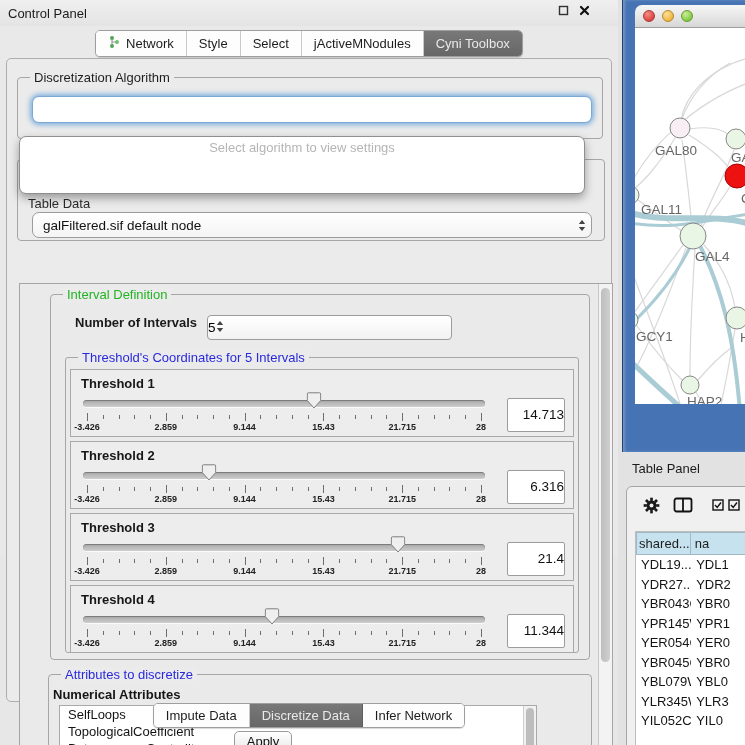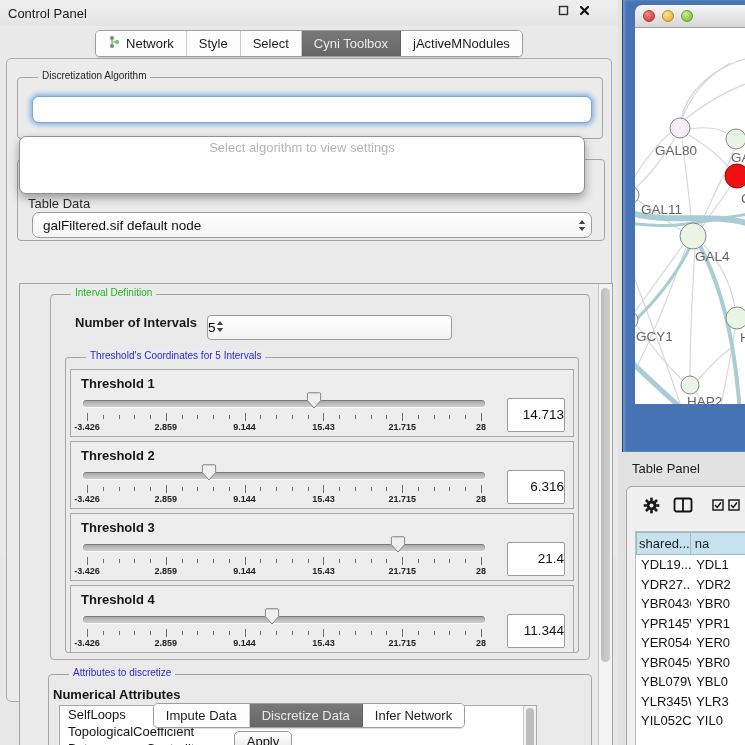--- a/index.html
+++ b/index.html
@@ -14,21 +14,21 @@
 
   .cp-tabs-wrap { position:absolute; left:0; top:30px; width:100%; display:flex; justify-content:center; }
   .tabgroup { display:flex; border:1px solid #9e9e9e; border-radius:5px; overflow:hidden; background:#fff; box-shadow:0 1px 1px rgba(0,0,0,.15); }
   .tab { display:flex; align-items:center; gap:5px; padding:4px 12px; font-size:13px; color:#1c1c1c; background:#fdfdfd; border-right:1px solid #c9c9c9; cursor:default; }
   .tab:last-child { border-right:none; }
   .tab.selected { background:linear-gradient(#787878,#676767); color:#e9e9e9; border-right-color:#5e5e5e; }
 
   .cp-content { position:absolute; left:6px; top:58px; width:606px; height:644px; background:#EBEBEB; border:1px solid #ADADAD; border-radius:5px; }
 
   .groupbox { position:absolute; border:1px solid #A6A6A6; border-radius:4px; }
-  .legend { position:absolute; top:-8px; left:20px; background:#EBEBEB; padding:0 4px; font-size:10px; color:#1e1e1e; white-space:nowrap; }
+  .legend { position:absolute; top:-8px; left:12px; background:#EBEBEB; padding:0 4px; font-size:13px; color:#1e1e1e; white-space:nowrap; }
   .legend.green { color:#22B422; }
   .legend.blue { color:#2929DD; }
 
   .algo-group { left:10px; top:18px; width:586px; height:62px; }
   .algo-combo { position:absolute; left:14px; top:18px; width:560px; height:27px; background:#fff; border:1px solid #7AA9D6; border-radius:7px; box-shadow:0 0 5px 2px rgba(110,166,220,.85); }
 
   .popup { position:absolute; left:12px; top:77px; width:566px; height:58px; background:#fff; border:1px solid #8f8f8f; border-radius:7px; box-shadow:0 4px 10px rgba(0,0,0,.35); z-index:40; overflow:hidden; }
   .popup-hint { height:18px; line-height:18px; text-align:center; font-size:13px; color:#b5b5b5; margin-top:2px; }
   .popup-opt { height:17px; line-height:17px; padding-left:3px; font-size:13.5px; color:#0d0d0d; }
   .popup-opt.selected { font-weight:bold; }
@@ -130,25 +130,25 @@
               <circle cx="9" cy="7" r="2" fill="#6FBF6F"></circle>
             </svg></span>
           <span>Network</span>
         </div>
         <div class="tab">
           <span>Style</span>
         </div>
         <div class="tab">
           <span>Select</span>
         </div>
+        <div class="tab">
+          <span>jActiveMNodules</span>
+        </div>
         <div class="tab selected">
           <span>Cyni Toolbox</span>
-        </div>
-        <div class="tab">
-          <span>jActiveMNodules</span>
         </div>
       </div>
   </div>
 
   <div class="cp-content">
 
     <div class="groupbox algo-group">
       <span class="legend">Discretization Algorithm</span>
       <div class="algo-combo"></div>
     </div>

